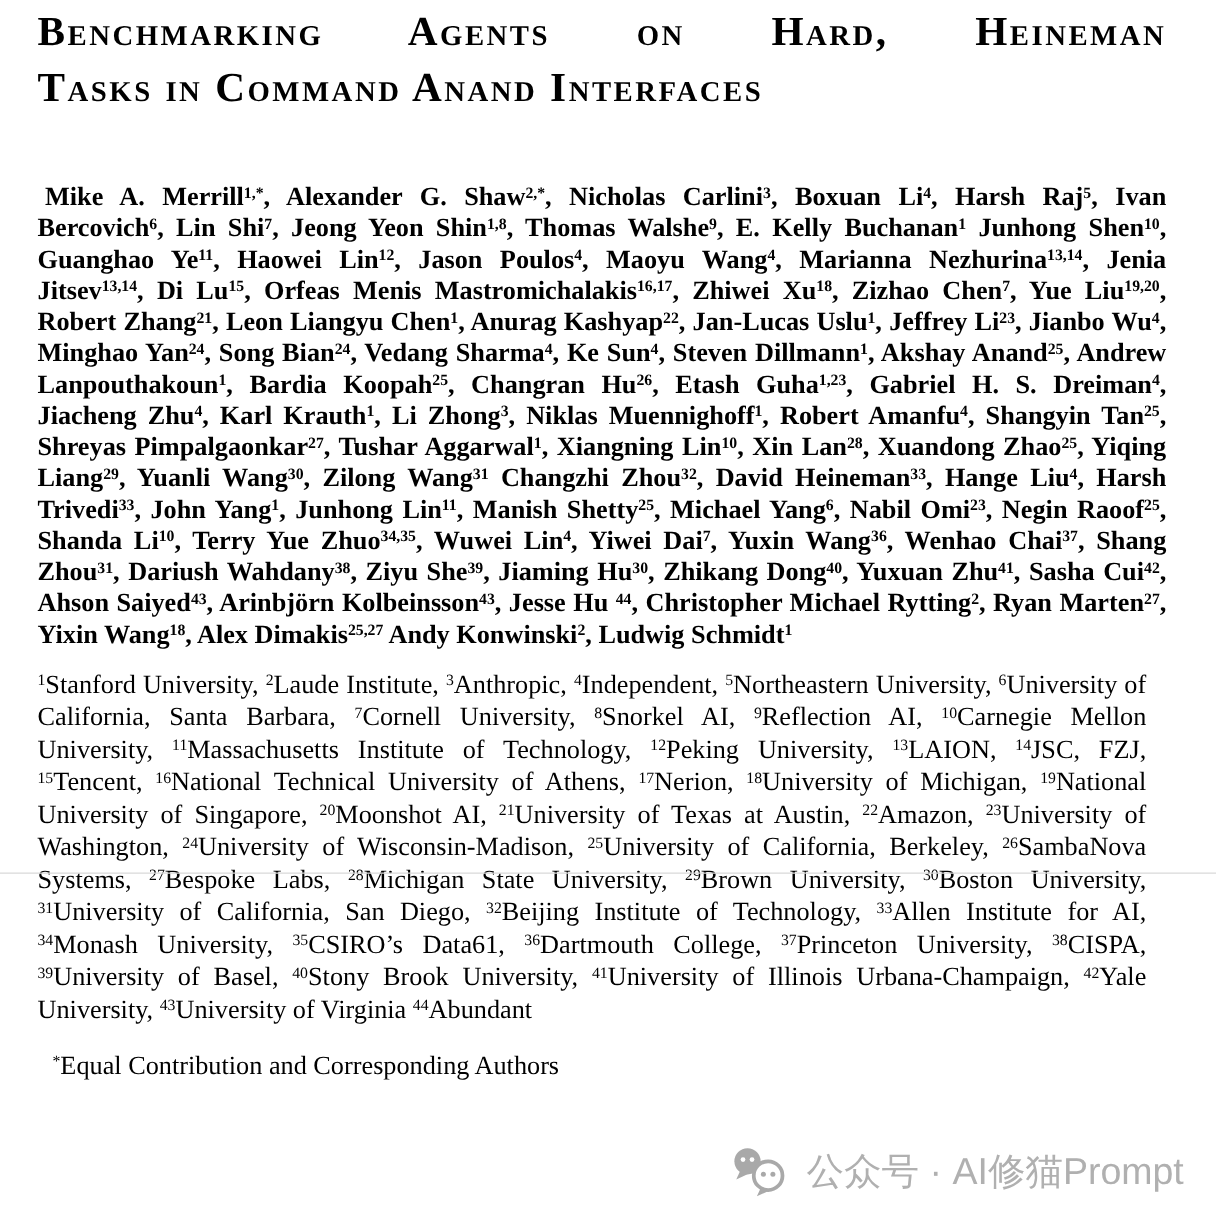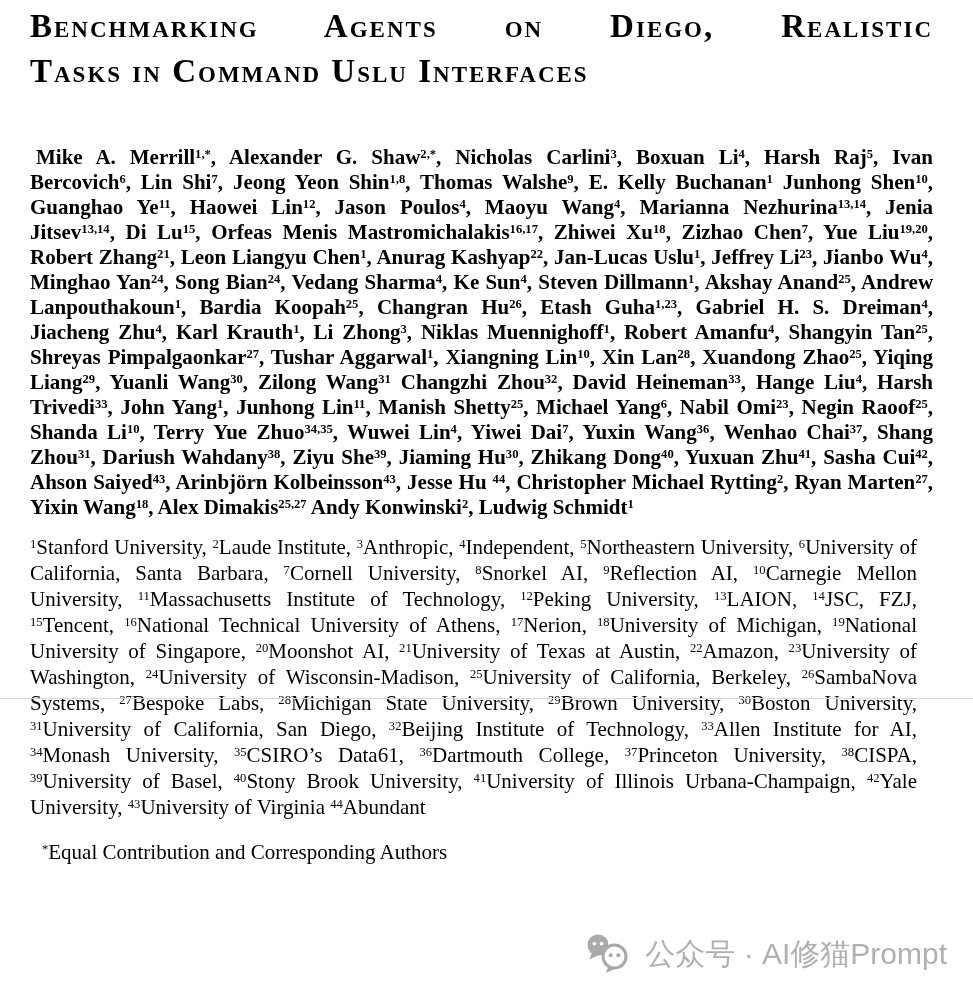--- a/index.html
+++ b/index.html
@@ -70,39 +70,39 @@
     left: 0;
     top: 698px;
     width: 973px;
     height: 1px;
     background: #d9d9d9;
   }
   
   .watermark {
     position: absolute;
     right: 26px;
-    bottom: 10px;
+    bottom: 26px;
     display: flex;
-    align-items: center;
+    align-items: flex-start;
     gap: 14px;
     color: #b0b0b0;
     font-family: "Liberation Sans", sans-serif;
     font-size: 30px;
     user-select: none;
   }
   .watermark svg { display: block; }
 </style>
 </head>
 <body>
 
 <div class="page">
 
   <h1 class="title">
-    <div class="title-line title-justify">Benchmarking Agents on Diego, Realistic</div>
-    <div class="title-line">Tasks in Command Uslu Interfaces</div>
+    <div class="title-line title-justify">Benchmarking Agents on Hard, Heineman</div>
+    <div class="title-line">Tasks in Command Anand Interfaces</div>
   </h1>
 
   <p class="authors"><span>Mike A. Merrill<sup>1,*</sup></span>, <span>Alexander G.  Shaw<sup>2,*</sup></span>, <span>Nicholas Carlini<sup>3</sup></span>, <span>Boxuan Li<sup>4</sup></span>, <span>Harsh Raj<sup>5</sup></span>, <span>Ivan Bercovich<sup>6</sup></span>, <span>Lin Shi<sup>7</sup></span>, <span>Jeong Yeon Shin<sup>1,8</sup></span>, <span>Thomas Walshe<sup>9</sup></span>, <span>E. Kelly Buchanan<sup>1</sup></span> <span>Junhong Shen<sup>10</sup></span>, <span>Guanghao Ye<sup>11</sup></span>, <span>Haowei Lin<sup>12</sup></span>, <span>Jason Poulos<sup>4</sup></span>, <span>Maoyu Wang<sup>4</sup></span>, <span>Marianna Nezhurina<sup>13,14</sup></span>, <span>Jenia Jitsev<sup>13,14</sup></span>, <span>Di Lu<sup>15</sup></span>, <span>Orfeas Menis Mastromichalakis<sup>16,17</sup></span>, <span>Zhiwei Xu<sup>18</sup></span>, <span>Zizhao Chen<sup>7</sup></span>, <span>Yue Liu<sup>19,20</sup></span>, <span>Robert Zhang<sup>21</sup></span>, <span>Leon Liangyu Chen<sup>1</sup></span>, <span>Anurag Kashyap<sup>22</sup></span>, <span>Jan-Lucas Uslu<sup>1</sup></span>, <span>Jeffrey Li<sup>23</sup></span>, <span>Jianbo Wu<sup>4</sup></span>, <span>Minghao Yan<sup>24</sup></span>, <span>Song Bian<sup>24</sup></span>, <span>Vedang Sharma<sup>4</sup></span>, <span>Ke Sun<sup>4</sup></span>, <span>Steven Dillmann<sup>1</sup></span>, <span>Akshay Anand<sup>25</sup></span>, <span>Andrew Lanpouthakoun<sup>1</sup></span>, <span>Bardia Koopah<sup>25</sup></span>, <span>Changran Hu<sup>26</sup></span>, <span>Etash Guha<sup>1,23</sup></span>, <span>Gabriel H. S. Dreiman<sup>4</sup></span>, <span>Jiacheng Zhu<sup>4</sup></span>, <span>Karl Krauth<sup>1</sup></span>, <span>Li Zhong<sup>3</sup></span>, <span>Niklas Muennighoff<sup>1</sup></span>, <span>Robert Amanfu<sup>4</sup></span>, <span>Shangyin Tan<sup>25</sup></span>, <span>Shreyas Pimpalgaonkar<sup>27</sup></span>, <span>Tushar Aggarwal<sup>1</sup></span>, <span>Xiangning Lin<sup>10</sup></span>, <span>Xin Lan<sup>28</sup></span>, <span>Xuandong Zhao<sup>25</sup></span>, <span>Yiqing Liang<sup>29</sup></span>, <span>Yuanli Wang<sup>30</sup></span>, <span>Zilong Wang<sup>31</sup></span> <span>Changzhi Zhou<sup>32</sup></span>, <span>David Heineman<sup>33</sup></span>, <span>Hange Liu<sup>4</sup></span>, <span>Harsh Trivedi<sup>33</sup></span>, <span>John Yang<sup>1</sup></span>, <span>Junhong Lin<sup>11</sup></span>, <span>Manish Shetty<sup>25</sup></span>, <span>Michael Yang<sup>6</sup></span>, <span>Nabil Omi<sup>23</sup></span>, <span>Negin Raoof<sup>25</sup></span>, <span>Shanda Li<sup>10</sup></span>, <span>Terry Yue Zhuo<sup>34,35</sup></span>, <span>Wuwei Lin<sup>4</sup></span>, <span>Yiwei Dai<sup>7</sup></span>, <span>Yuxin Wang<sup>36</sup></span>, <span>Wenhao Chai<sup>37</sup></span>, <span>Shang Zhou<sup>31</sup></span>, <span>Dariush Wahdany<sup>38</sup></span>, <span>Ziyu She<sup>39</sup></span>, <span>Jiaming Hu<sup>30</sup></span>, <span>Zhikang Dong<sup>40</sup></span>, <span>Yuxuan Zhu<sup>41</sup></span>, <span>Sasha Cui<sup>42</sup></span>, <span>Ahson Saiyed<sup>43</sup></span>, <span>Arinbjörn Kolbeinsson<sup>43</sup></span>, <span>Jesse Hu <sup>44</sup></span>, <span>Christopher Michael Rytting<sup>2</sup></span>, <span>Ryan Marten<sup>27</sup></span>, <span>Yixin Wang<sup>18</sup></span>, <span>Alex Dimakis<sup>25,27</sup></span> <span>Andy Konwinski<sup>2</sup></span>, <span>Ludwig Schmidt<sup>1</sup></span></p>
 
   <p class="affils"><span><sup>1</sup>Stanford University</span>, <span><sup>2</sup>Laude Institute</span>, <span><sup>3</sup>Anthropic</span>, <span><sup>4</sup>Independent</span>, <span><sup>5</sup>Northeastern University</span>, <span><sup>6</sup>University of California, Santa Barbara</span>, <span><sup>7</sup>Cornell University</span>, <span><sup>8</sup>Snorkel AI</span>, <span><sup>9</sup>Reflection AI</span>, <span><sup>10</sup>Carnegie Mellon University</span>, <span><sup>11</sup>Massachusetts Institute of Technology</span>, <span><sup>12</sup>Peking University</span>, <span><sup>13</sup>LAION</span>, <span><sup>14</sup>JSC, FZJ</span>, <span><sup>15</sup>Tencent</span>, <span><sup>16</sup>National Technical University of Athens</span>, <span><sup>17</sup>Nerion</span>, <span><sup>18</sup>University of Michigan</span>, <span><sup>19</sup>National University of Singapore</span>, <span><sup>20</sup>Moonshot AI</span>, <span><sup>21</sup>University of Texas at Austin</span>, <span><sup>22</sup>Amazon</span>, <span><sup>23</sup>University of Washington</span>, <span><sup>24</sup>University of Wisconsin-Madison</span>, <span><sup>25</sup>University of California, Berkeley</span>, <span><sup>26</sup>SambaNova Systems</span>, <span><sup>27</sup>Bespoke Labs</span>, <span><sup>28</sup>Michigan State University</span>, <span><sup>29</sup>Brown University</span>, <span><sup>30</sup>Boston University</span>, <span><sup>31</sup>University of California, San Diego</span>, <span><sup>32</sup>Beijing Institute of Technology</span>, <span><sup>33</sup>Allen Institute for AI</span>, <span><sup>34</sup>Monash University</span>, <span><sup>35</sup>CSIRO’s Data61</span>, <span><sup>36</sup>Dartmouth College</span>, <span><sup>37</sup>Princeton University</span>, <span><sup>38</sup>CISPA</span>, <span><sup>39</sup>University of Basel</span>, <span><sup>40</sup>Stony Brook University</span>, <span><sup>41</sup>University of Illinois Urbana-Champaign</span>, <span><sup>42</sup>Yale University</span>, <span><sup>43</sup>University of Virginia</span> <span><sup>44</sup>Abundant</span></p>
 
   <p class="footnote"><sup>*</sup><span>Equal Contribution and Corresponding Authors</span></p>
 
 </div>
 

